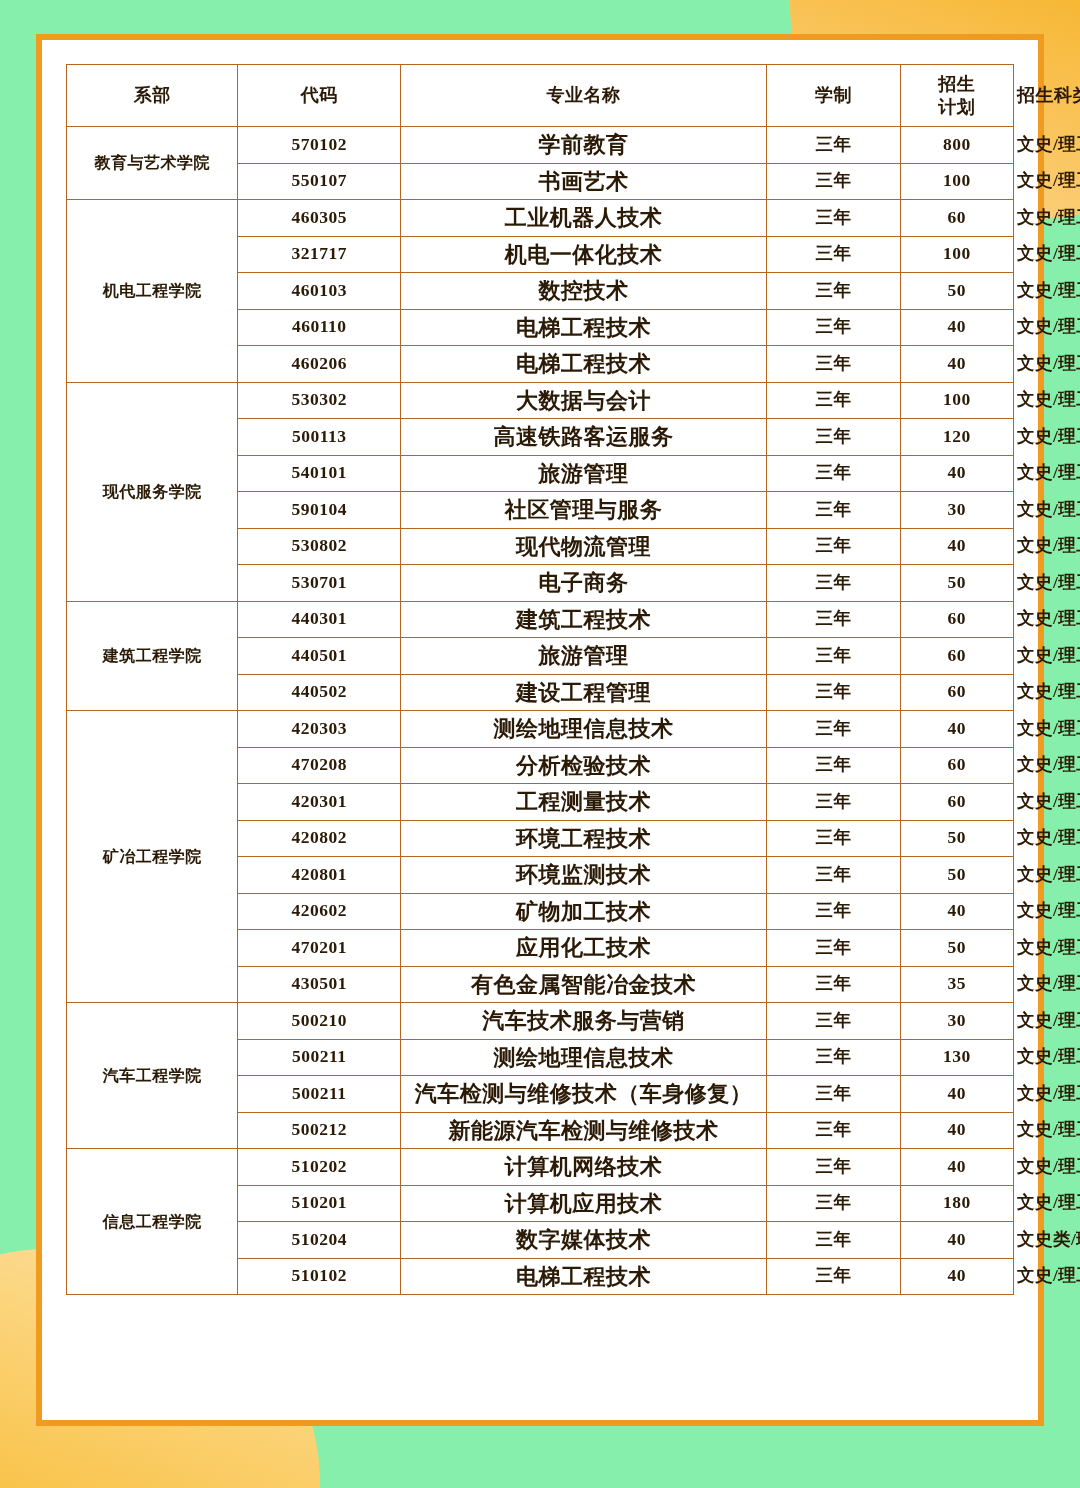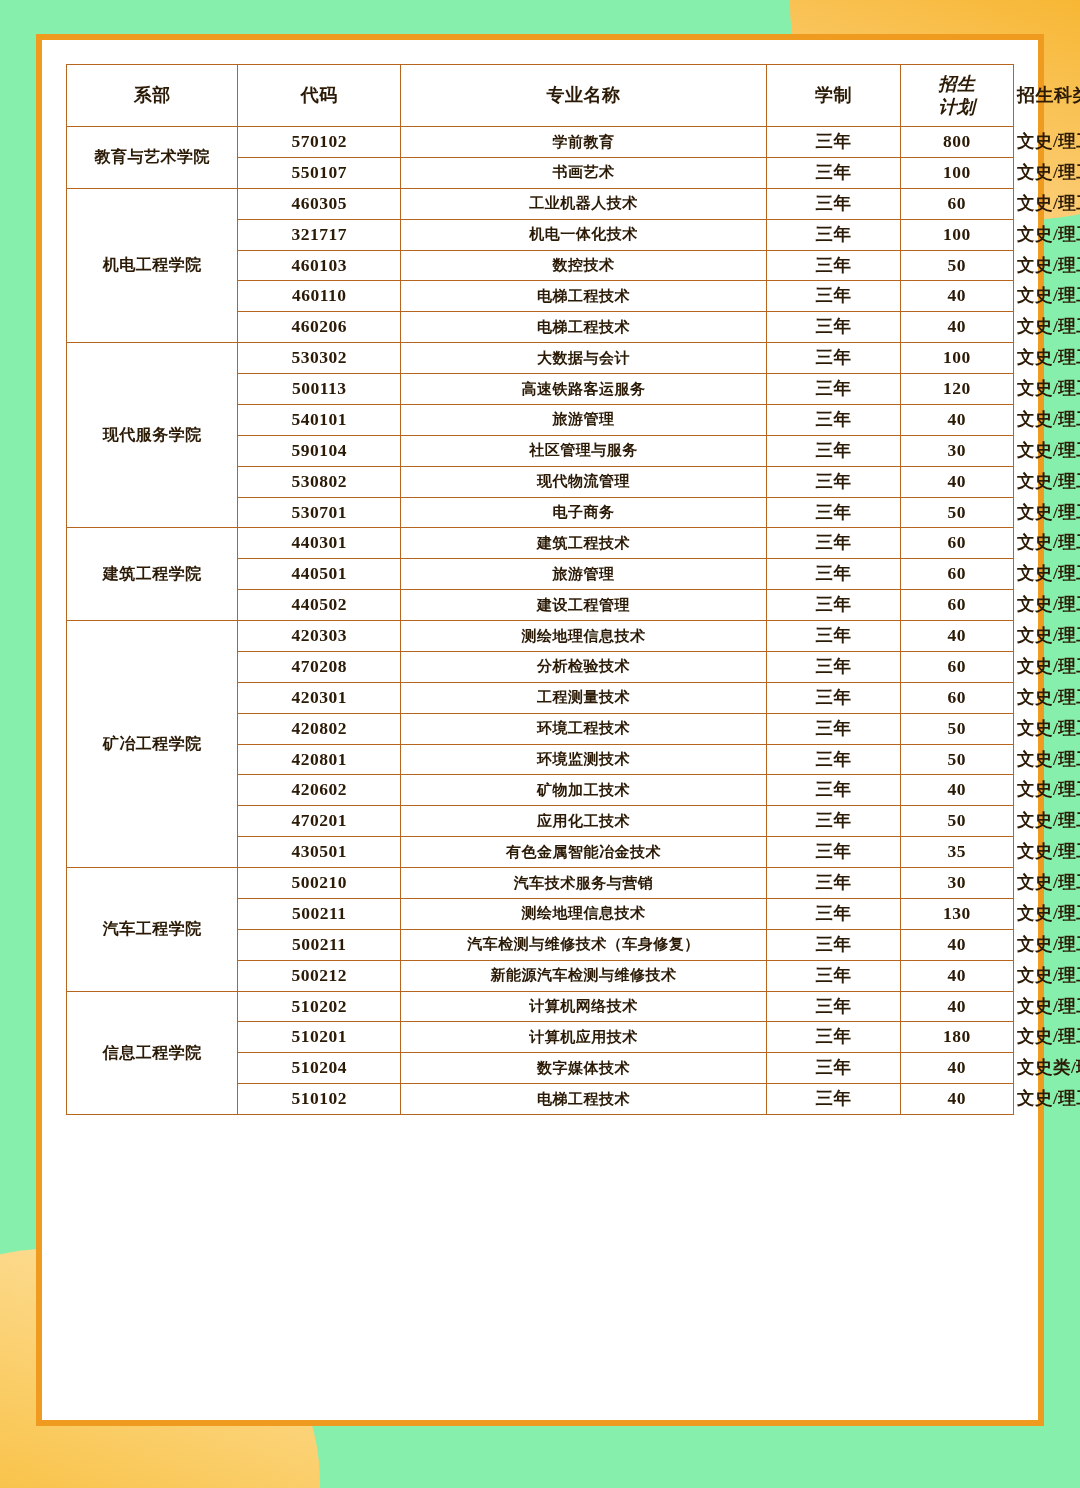--- a/index.html
+++ b/index.html
@@ -90,23 +90,23 @@
   .col-plan { width: 78px; }
   .col-type { width: 0; }
   td.dept {
     font-size: 16px;
     line-height: 1.5;
   }
   td.type {
     font-size: 17.5px;
   }
   td.major {
-    font-size: 15px;
-  }
-  .hdr-two-line { line-height: 1.2; font-style: italic; }
+    font-size: 22px;
+  }
+  .hdr-two-line { line-height: 1.2; }
 </style>
 </head>
 <body>
 
 <div class="page">
   <div class="corner-arc arc-tr"></div>
   <div class="corner-arc arc-bl"></div>
 
   <div class="frame-outer">
     <div class="frame-inner">

